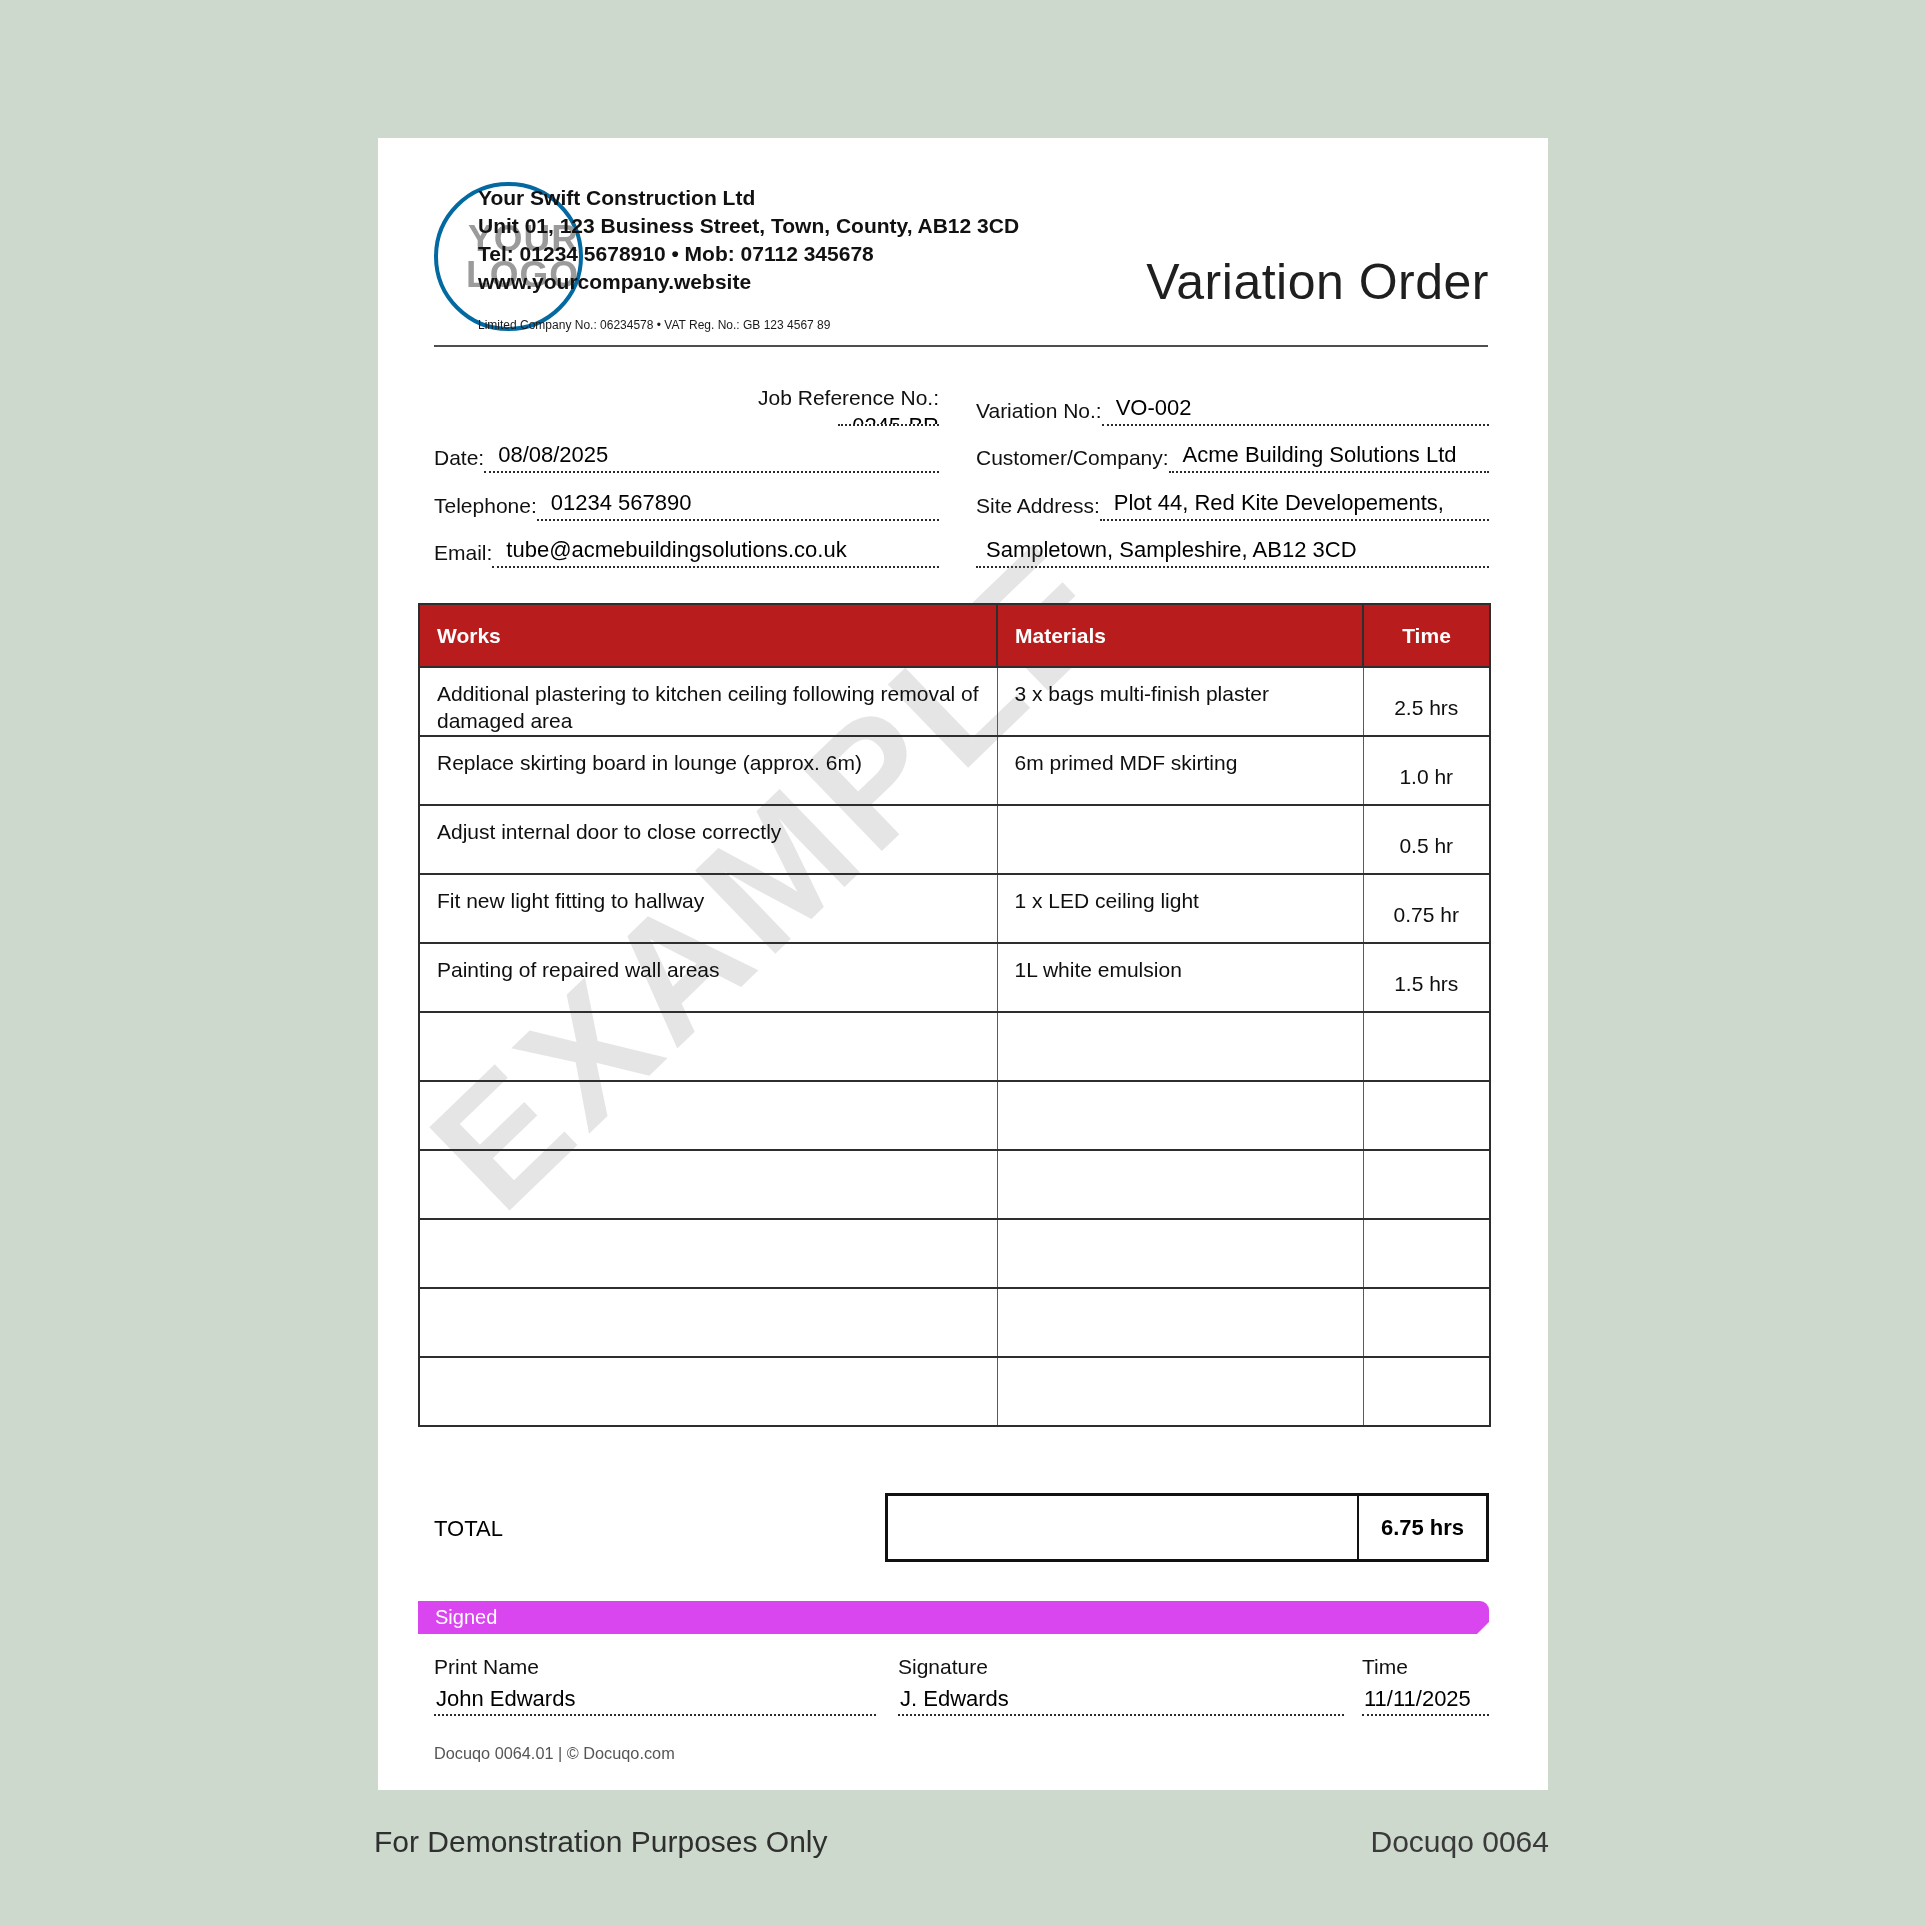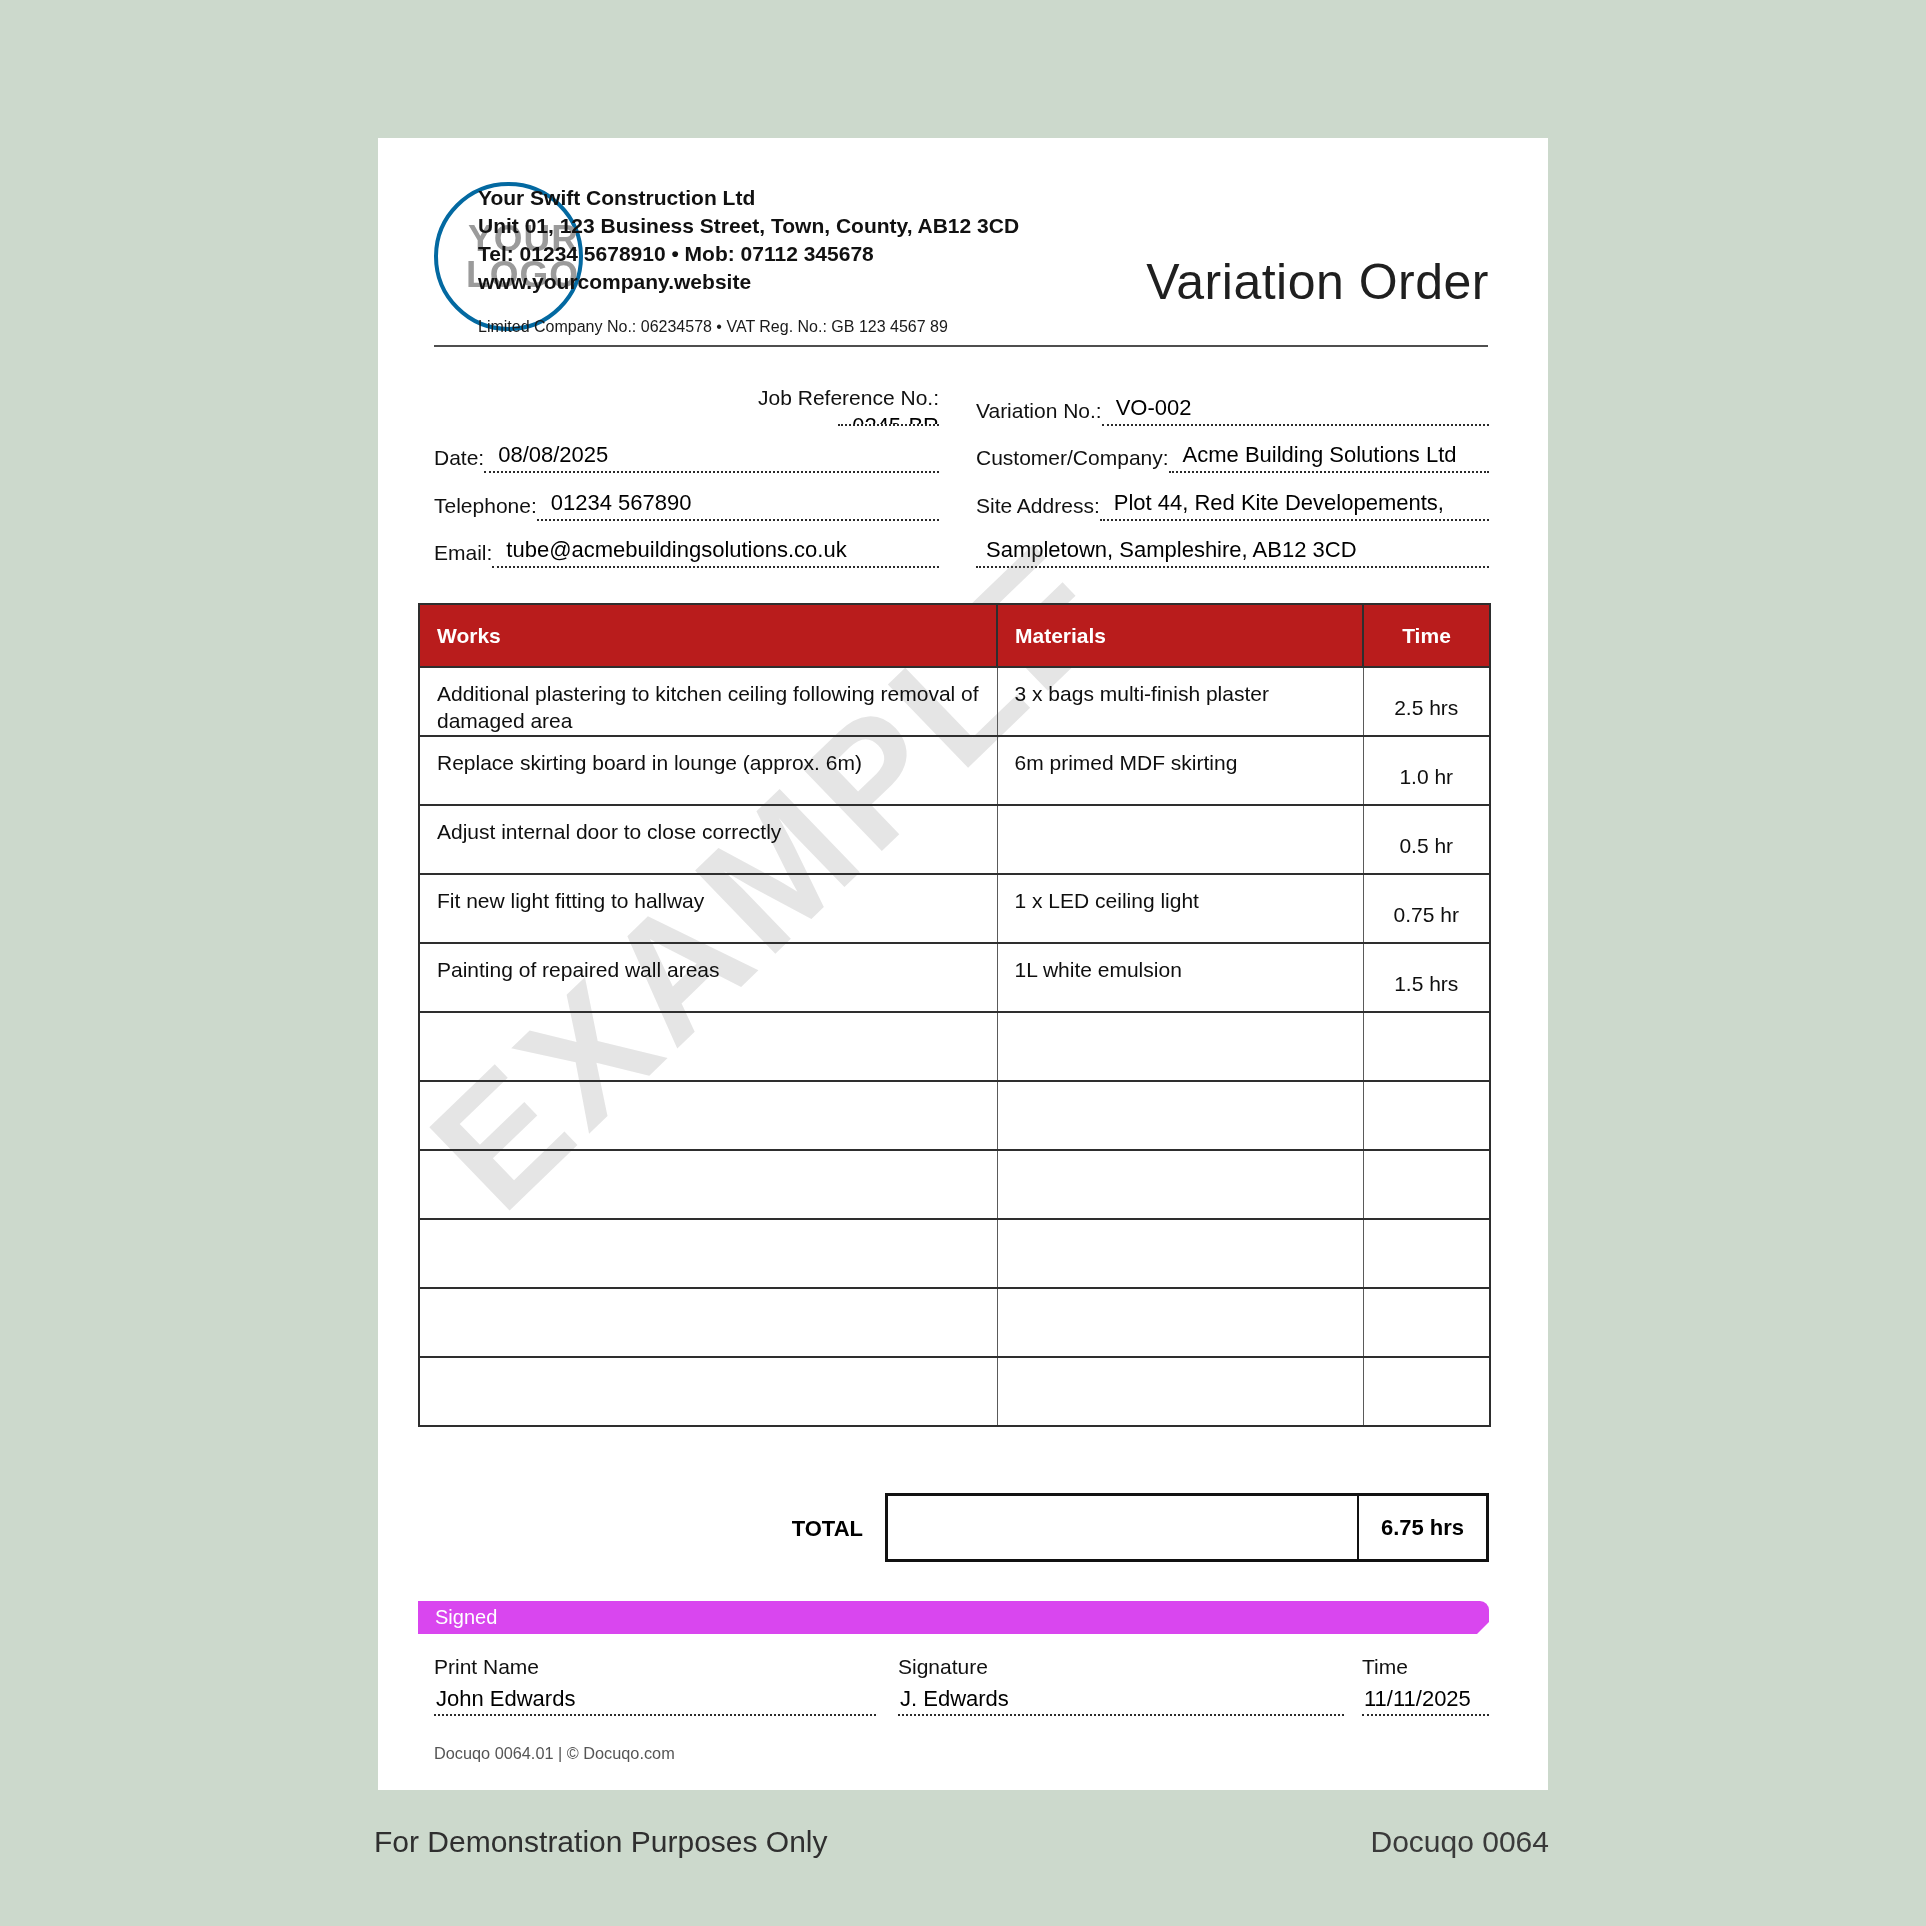--- a/index.html
+++ b/index.html
@@ -22,21 +22,21 @@
     display:flex;flex-direction:column;align-items:flex-end;justify-content:center;
     box-sizing:border-box;
     color:#9b9b9b;font-weight:bold;font-size:37px;line-height:36px;letter-spacing:1px;
   }
   .company{
     position:absolute;left:100px;top:46px;width:614px;
     font-size:21px;line-height:28px;font-weight:bold;color:#111;
   }
   .registration{
     position:absolute;left:100px;top:180px;width:693px;
-    font-size:16px;color:#1a1a1a;
+    font-size:12px;color:#1a1a1a;
   }
   .doc-title{
     position:absolute;right:59px;top:115px;
     font-size:50px;font-weight:400;letter-spacing:0.5px;color:#1f1f1f;
     white-space:nowrap;
   }
   .header-divider{
     position:absolute;left:56px;top:207px;width:1054px;height:0;
     border-top:2px solid #4f4f4f;
   }
@@ -75,22 +75,22 @@
     padding:12px 14px 0 17px;box-sizing:border-box;
     border-top:2px solid #2e2e2e;border-bottom:2px solid #2e2e2e;
     border-left:1px solid #5a5a5a;border-right:1px solid #5a5a5a;
     background:transparent;
   }
   table.works tr td:first-child{border-left:2px solid #2e2e2e;}
   table.works tr td:last-child{border-right:2px solid #2e2e2e;}
   table.works td.time-cell{text-align:center;padding:26px 4px 0 4px;}
   
   .total-label{
-    position:absolute;left:56px;top:1378px;width:429px;text-align:right;
-    font-size:22px;font-weight:bold;color:#000;z-index:1;
+    position:absolute;left:56px;top:1378px;width:429px;
+    font-size:22px;font-weight:normal;color:#000;z-index:1;
   }
   .total-box{
     position:absolute;left:507px;top:1355px;width:604px;height:69px;
     border:3px solid #111;box-sizing:border-box;display:flex;z-index:1;
   }
   .total-box .tb-materials{flex:1;}
   .total-box .tb-time{
     width:127px;flex:none;border-left:2px solid #111;
     display:flex;align-items:center;justify-content:center;
     font-size:22px;font-weight:bold;color:#000;

